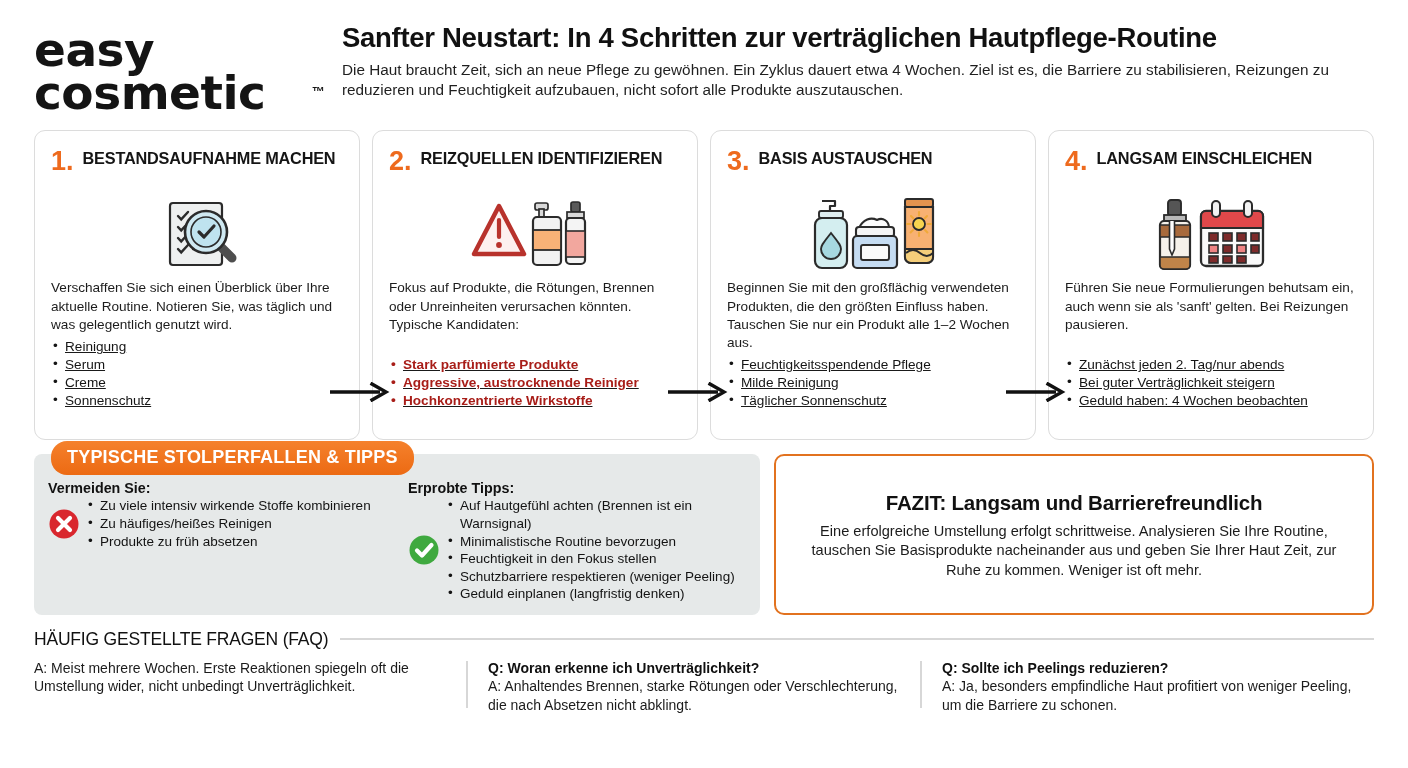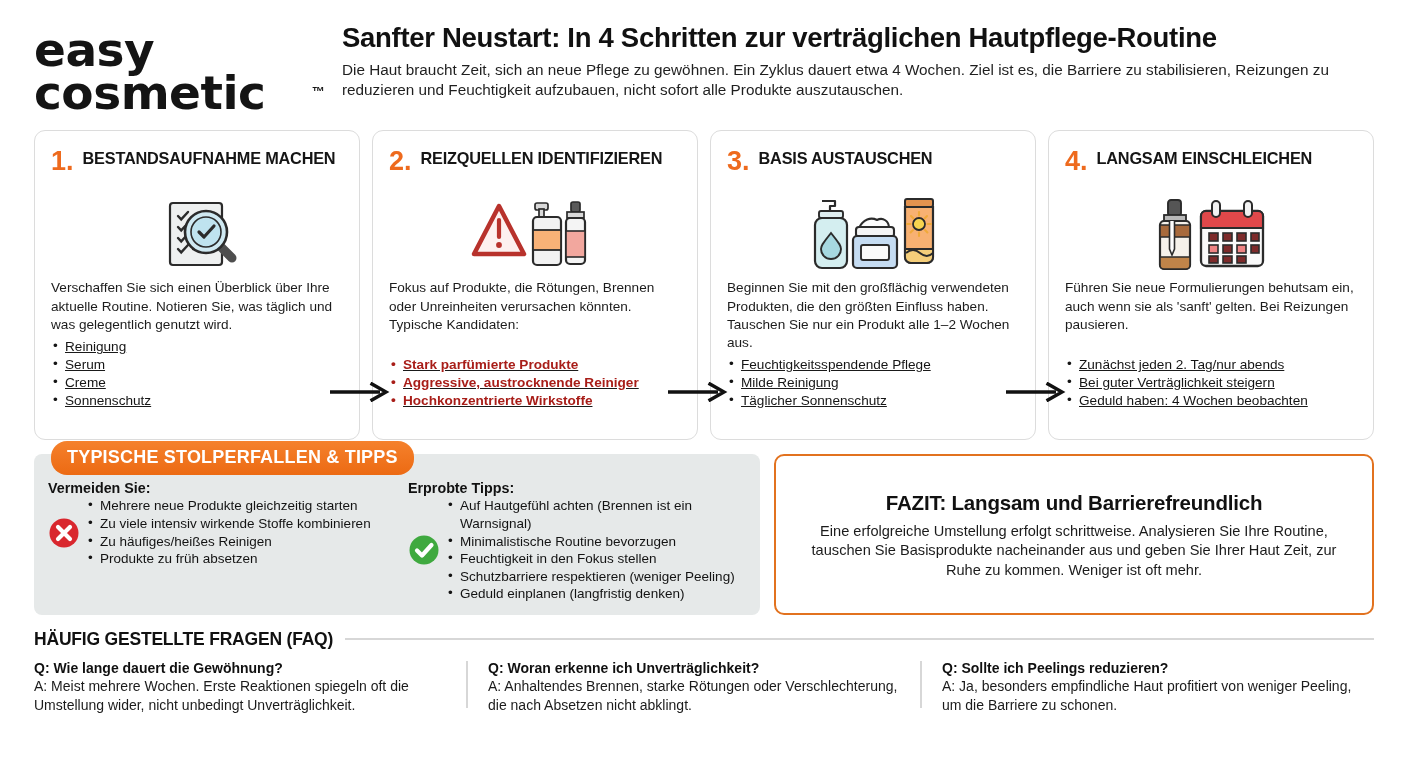--- a/index.html
+++ b/index.html
@@ -87,21 +87,21 @@
     flex: 1 1 0; border: 2.4px solid #e2721f; border-radius: 10px;
     background: #fff; padding: 14px 18px 12px 18px;
     display: flex; flex-direction: column; justify-content: center; text-align: center;
   }
   .fazit-t { font-size: 20.5px; font-weight: 700; color: #111; letter-spacing: -0.2px; }
   .fazit-b { font-size: 14.6px; line-height: 1.35; color: #1b1b1b; margin-top: 7px; }
 
   
   .faq { padding: 14px 34px 0 34px; }
   .faq-head { display: flex; align-items: center; gap: 12px; }
-  .faq-title { font-size: 17.5px; font-weight: 700; letter-spacing: -0.2px; color: #111; white-space: nowrap; }
+  .faq-title { font-size: 17.5px; font-weight: 400; letter-spacing: -0.2px; color: #111; white-space: nowrap; }
   .faq-rule { flex: 1; height: 2px; background: #d7d7d7; }
   .faq-cols { display: flex; margin-top: 9px; }
   .faq-col { flex: 1 1 0; padding-right: 22px; position: relative; }
   .faq-col + .faq-col { padding-left: 22px; }
   .faq-div { position: absolute; left: 0; top: 2px; bottom: 6px; width: 2px; background: #d7d7d7; }
   .faq-q { font-size: 14px; font-weight: 700; color: #101010; line-height: 1.32; }
   .faq-a { font-size: 14px; color: #1b1b1b; line-height: 1.32; }
 </style>
 </head>
 <body>
@@ -301,21 +301,20 @@
         <div class="pf-col left">
           <div class="pf-head">Vermeiden Sie:</div>
           <div class="pf-body">
             <div class="pf-mark">
               <svg width="32" height="32" viewBox="0 0 32 32">
                 <circle cx="16" cy="16" r="14.5" fill="#d9272e"></circle>
                 <path d="M10 10 L22 22 M22 10 L10 22" stroke="#fff" stroke-width="4.2" stroke-linecap="round"></path>
               </svg>
             </div>
             <ul class="pl">
-              <li>Mehrere neue Produkte gleichzeitig starten</li>
               <li>Zu viele intensiv wirkende Stoffe kombinieren</li>
               <li>Zu häufiges/heißes Reinigen</li>
               <li>Produkte zu früh absetzen</li>
             </ul>
           </div>
         </div>
 
         <div class="pf-col">
           <div class="pf-head">Erprobte Tipps:</div>
           <div class="pf-body">
@@ -345,21 +344,20 @@
 
   </div>
 
   <div class="faq">
     <div class="faq-head">
       <div class="faq-title">HÄUFIG GESTELLTE FRAGEN (FAQ)</div>
       <div class="faq-rule"></div>
     </div>
     <div class="faq-cols">
       <div class="faq-col">
-        <div class="faq-q">Q: Wie lange dauert die Gewöhnung?</div>
         <div class="faq-a">A: Meist mehrere Wochen. Erste Reaktionen spiegeln oft die Umstellung wider, nicht unbedingt Unverträglichkeit.</div>
       </div>
       <div class="faq-col">
         <div class="faq-div"></div>
         <div class="faq-q">Q: Woran erkenne ich Unverträglichkeit?</div>
         <div class="faq-a">A: Anhaltendes Brennen, starke Rötungen oder Verschlechterung, die nach Absetzen nicht abklingt.</div>
       </div>
       <div class="faq-col">
         <div class="faq-div"></div>
         <div class="faq-q">Q: Sollte ich Peelings reduzieren?</div>

